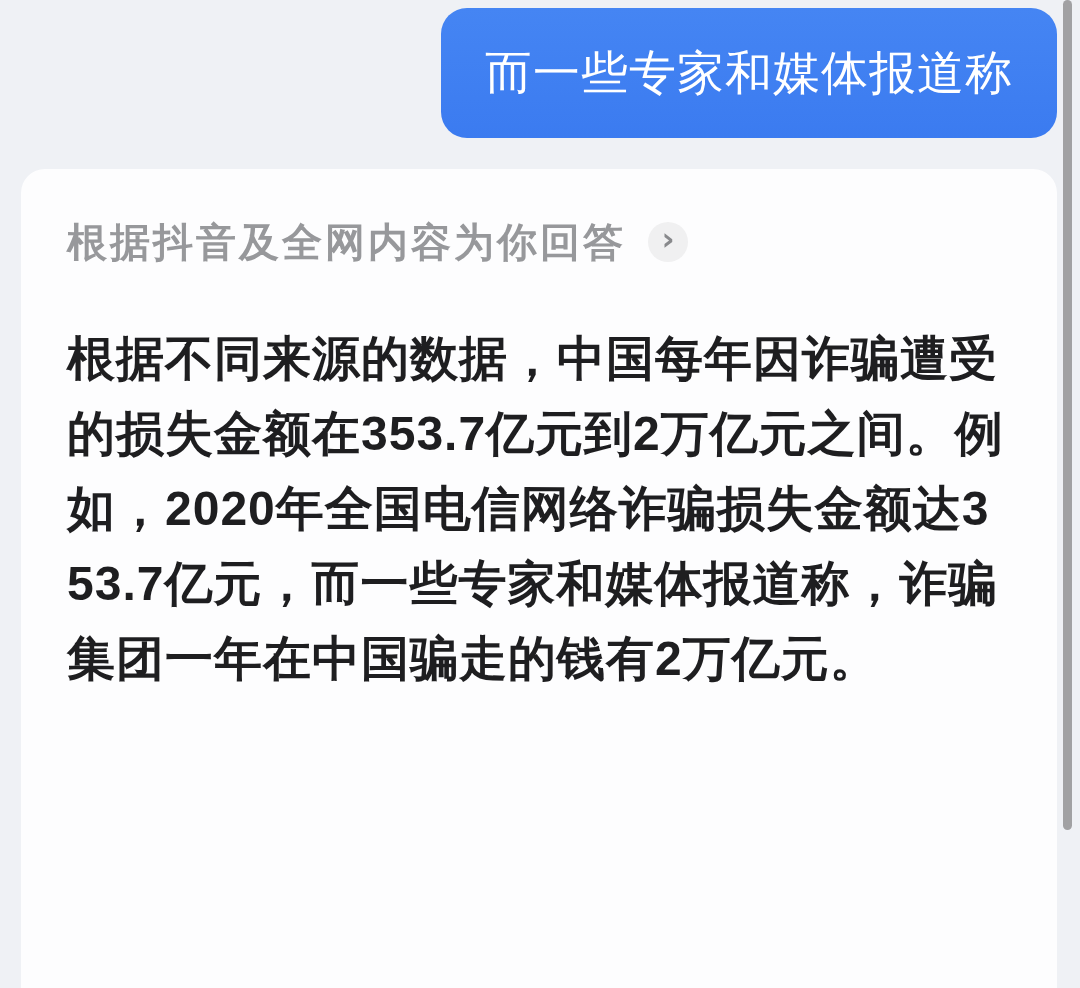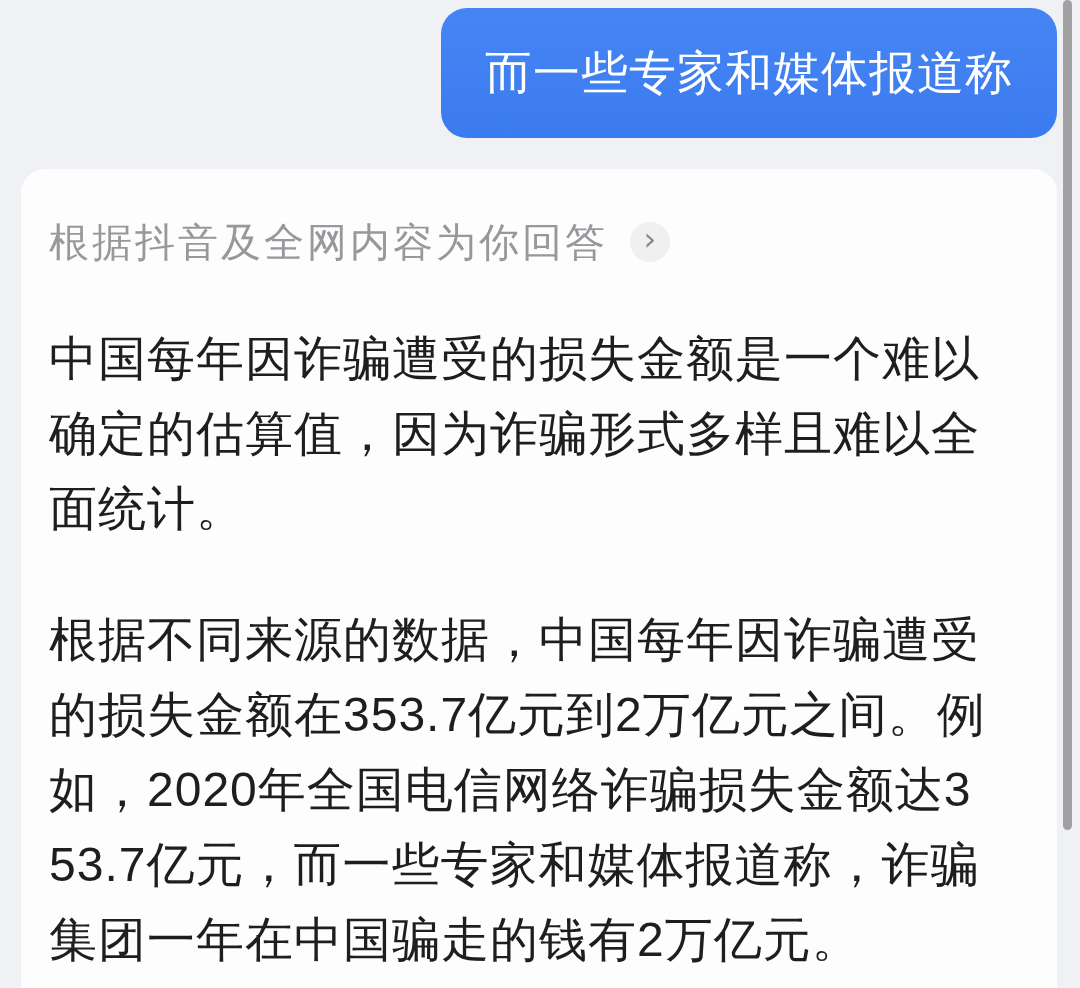--- a/index.html
+++ b/index.html
@@ -31,21 +31,22 @@
   
   .answer-card{
     position:absolute;
     top:169px;left:21px;
     width:1036px;height:819px;
     background:#fdfdfe;
     border-radius:24px 24px 0 0;
   }
   .card-content{
     position:relative;z-index:2;
-    padding:50px 42px 0 28px;
+    padding:50px 42px 0 46px;
+    font-weight:bold;
   }
   .source-row{
     display:flex;align-items:center;
     gap:22px;
     height:46px;
     margin-bottom:56px;
     cursor:pointer;
   }
   .source-label{
     font-size:40px;
@@ -99,21 +100,20 @@
 
     <div class="card-content">
 
       <div class="source-row">
         <span class="source-label">根据抖音及全网内容为你回答</span>
         <span class="chevron-badge">
           <span>›</span>
         </span>
       </div>
 
-      <p class="para">中国每年因诈骗遭受的损失金额是一个难以确定的估算值，因为诈骗形式多样且难以全面统计。</p>
 
       <p class="para">根据不同来源的数据，中国每年因诈骗遭受的损失金额在353.7亿元到2万亿元之间。例如，2020年全国电信网络诈骗损失金额达353.7亿元，而一些专家和媒体报道称，诈骗集团一年在中国骗走的钱有2万亿元。</p>
 
     </div>
   </div>
 
   <div class="scrollbar-thumb"></div>
 
 </div>
 

